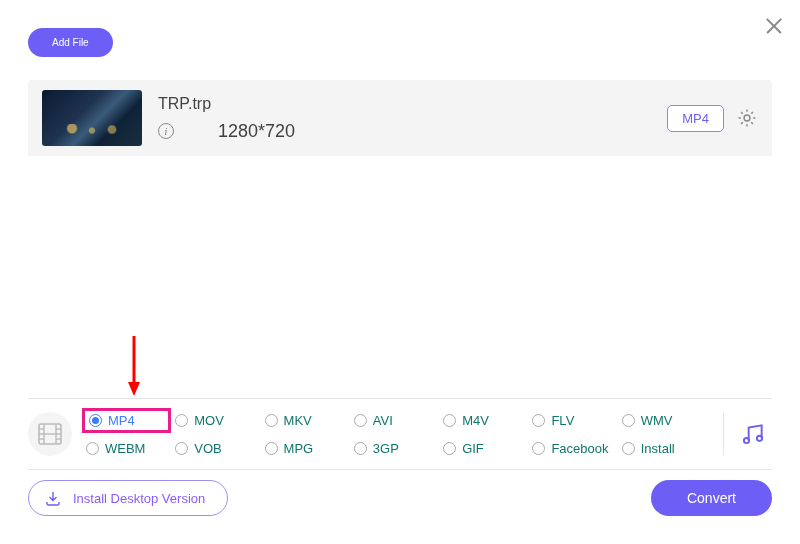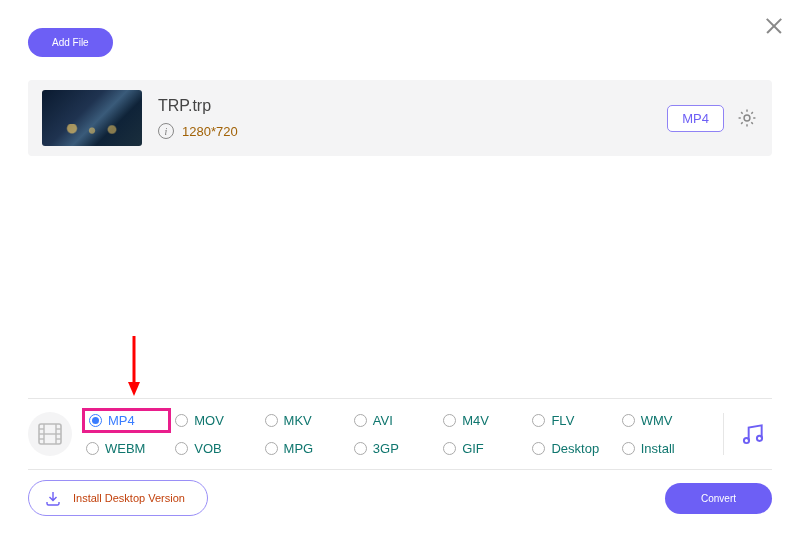--- a/index.html
+++ b/index.html
@@ -76,21 +76,21 @@
       margin-left: 16px;
       flex: 1;
     }
     .file-name { font-size: 16px; color: #444; }
     .file-res-row { display: flex; align-items: center; margin-top: 8px; gap: 8px; }
     .info-icon {
       width: 16px; height: 16px; border: 1.2px solid #888; border-radius: 50%;
       display: inline-flex; align-items:center; justify-content:center;
       font-size: 10px; color:#777; font-style: italic; font-family: serif;
     }
-    .file-res { font-size: 13px; color: #a16207; }
+    .file-res { font-size: 18px; color: #404040; margin-left: 36px; }
 
     .format-badge {
       border: 1px solid #8f82f5;
       color: #6d5ff5;
       background: #fff;
       border-radius: 5px;
       padding: 5px 14px;
       font-size: 13px;
       cursor: pointer;
     }
@@ -169,38 +169,38 @@
 
     .footer {
       position: absolute;
       left: 28px; right: 28px; bottom: 28px;
       display: flex;
       justify-content: space-between;
       align-items: center;
     }
     .install-btn {
       border: 1px solid #9a8ff7;
-      color: #c2410c;
+      color: #8b5cf6;
       background: #fff;
       border-radius: 22px;
       padding: 9px 22px 9px 16px;
-      font-size: 11px;
+      font-size: 13px;
       display: inline-flex;
       align-items: center;
       gap: 12px;
       cursor: pointer;
     }
     .dl-icon { width: 16px; height: 16px; }
     .convert-btn {
       background: #6d5ff5;
       color: #fff;
       border: none;
       border-radius: 22px;
       padding: 10px 36px;
-      font-size: 10px;
+      font-size: 14px;
       cursor: pointer;
     }
   </style>
 </head>
 <body>
 
 <div class="close-btn"></div>
 
 <button class="add-file-btn">Add File</button>
 
@@ -283,21 +283,21 @@
       <div class="fmt-option">
         <span class="radio"></span>
         <span>3GP</span>
       </div>
       <div class="fmt-option">
         <span class="radio"></span>
         <span>GIF</span>
       </div>
       <div class="fmt-option">
         <span class="radio"></span>
-        <span>Desktop</span>
+        <span>Facebook</span>
       </div>
       <div class="fmt-option">
         <span class="radio"></span>
         <span>Install</span>
       </div>
     </div>
 
   <div class="divider-v"></div>
 
   <svg class="music-icon" viewBox="0 0 24 24" fill="none" stroke="#6d5ff5" stroke-width="1.8">

